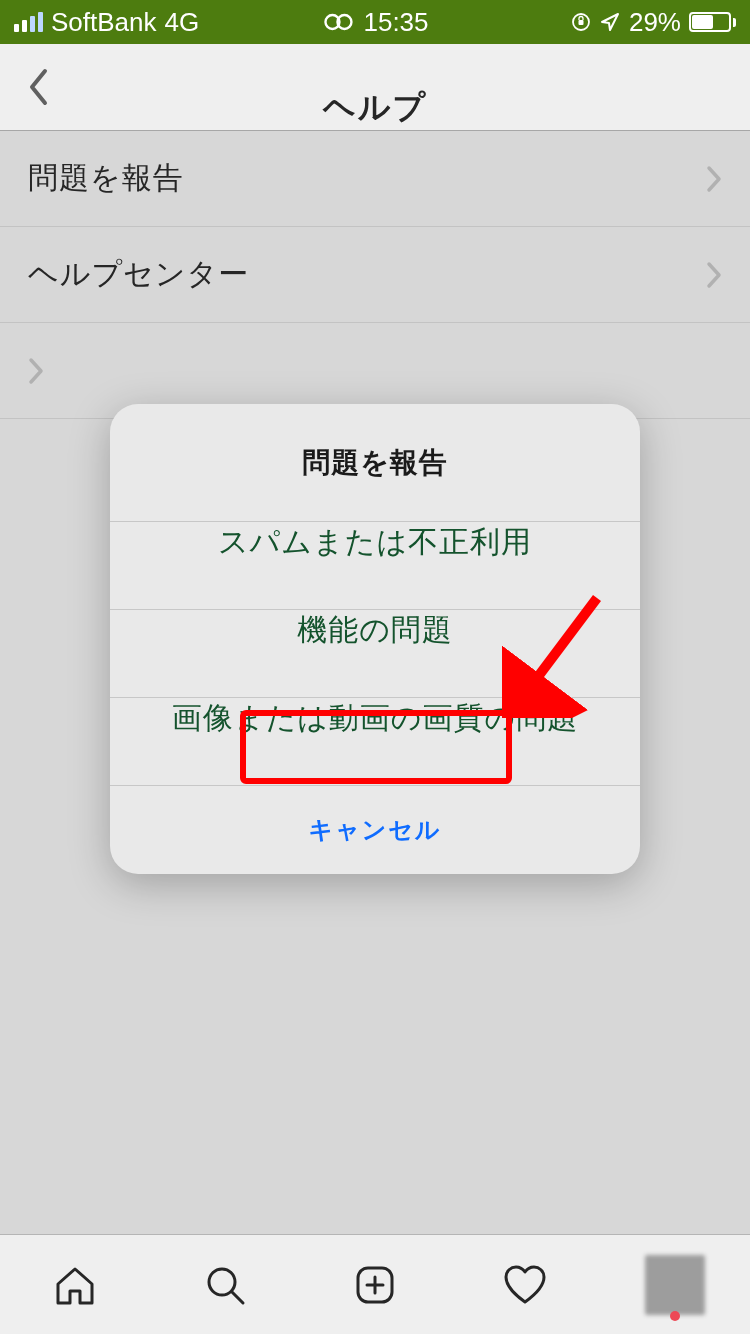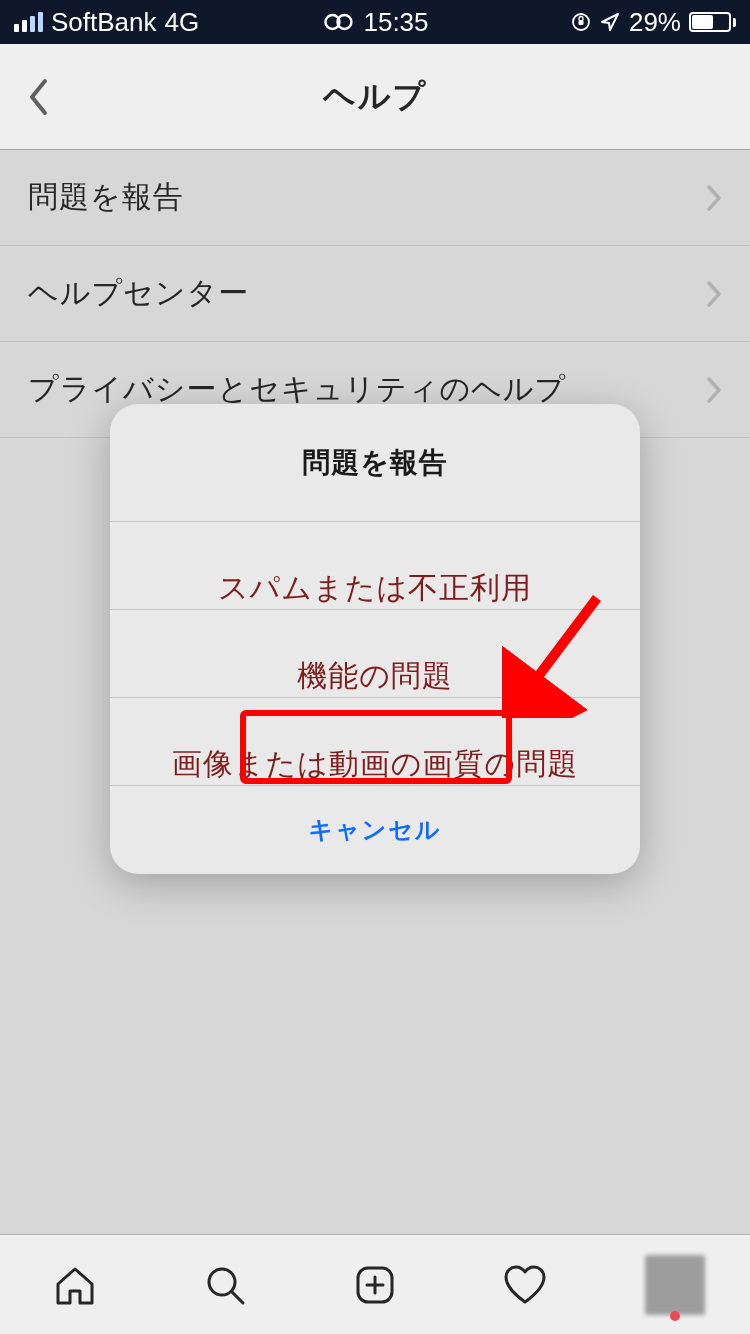--- a/index.html
+++ b/index.html
@@ -2,21 +2,21 @@
 <html><head>
 <meta charset="utf-8">
 <style>
   * { margin: 0; padding: 0; box-sizing: border-box; font-family: -apple-system, "Hiragino Sans", sans-serif; }
   html, body { width: 750px; height: 1334px; overflow: hidden; }
   body { background: #d7d7d7; position: relative; }
 
   
   .status-bar {
     height: 44px;
-    background: #0f172a;
+    background: #4d7c0f;
     color: #fff;
     display: flex;
     align-items: center;
     justify-content: space-between;
     padding: 0 14px;
     font-size: 26px;
     font-weight: 400;
   }
   .status-left, .status-center, .status-right { display: flex; align-items: center; gap: 8px; }
   .status-center { position: absolute; left: 50%; transform: translateX(-50%); display:flex; align-items:center; gap:8px;}
@@ -24,25 +24,25 @@
   .signal span { width:5px; background:#bcd7ff; display:block; border-radius:1px;}
   .signal span.on { background:#fff; }
   .sig1{height:8px}.sig2{height:12px}.sig3{height:16px}.sig4{height:20px}
   .battery { display:flex; align-items:center; }
   .batt-body { width:42px; height:20px; border:2px solid #fff; border-radius:4px; position:relative; }
   .batt-fill { position:absolute; left:1px; top:1px; bottom:1px; width:56%; background:#fff; border-radius:2px;}
   .batt-tip { width:3px; height:9px; background:#fff; margin-left:2px; border-radius:0 2px 2px 0;}
 
   
   .nav-header {
-    height: 106px;
+    height: 87px;
     background: #efefef;
     border-bottom: 1px solid #a7a7a7;
     display: flex;
-    align-items: center;
+    align-items: flex-end;
     justify-content: center;
     position: relative;
   }
   .nav-back {
     position: absolute; left: 18px; top: 50%; transform: translateY(-50%);
     width: 40px; height: 40px; display:flex; align-items:center; justify-content:center;
   }
   .nav-title { font-size: 32px; font-weight: 600; color:#262626; letter-spacing: 2px;}
 
   
@@ -85,23 +85,23 @@
   }
   .sheet-header {
     height: 118px;
     display:flex; align-items:center; justify-content:center;
     font-size: 28px; font-weight:700; color:#1a1a1a;
     border-bottom:1px solid #c7c7c7;
     letter-spacing: 1px;
   }
   .sheet-item {
     height: 88px;
-    display:flex; align-items:flex-end; justify-content:center;
+    display:flex; align-items:flex-start; justify-content:center;
     border-bottom:1px solid #c7c7c7;
-    font-size: 30px; color:#7f1d1d;
+    font-size: 30px; color:#14532d;
     letter-spacing: 1px;
     position:relative;
   }
   .sheet-cancel {
     height: 88px;
     display:flex; align-items:center; justify-content:center;
     font-size: 24px; font-weight:700; color:#0f6cff;
     letter-spacing: 2px;
   }
   .highlight-box {
@@ -171,21 +171,20 @@
         <path d="M3 3 L13 14 L3 25" fill="none" stroke="#b1b1b1" stroke-width="3.5" stroke-linecap="round" stroke-linejoin="round"></path>
       </svg>
   </div>
   <div class="list-row">
     <span class="list-label">ヘルプセンター</span>
     <svg class="chevron" width="16" height="28" viewBox="0 0 16 28">
         <path d="M3 3 L13 14 L3 25" fill="none" stroke="#b1b1b1" stroke-width="3.5" stroke-linecap="round" stroke-linejoin="round"></path>
       </svg>
   </div>
   <div class="list-row">
-    <span class="list-label">プライバシーとセキュリティのヘルプ</span>
     <svg class="chevron" width="16" height="28" viewBox="0 0 16 28">
         <path d="M3 3 L13 14 L3 25" fill="none" stroke="#b1b1b1" stroke-width="3.5" stroke-linecap="round" stroke-linejoin="round"></path>
       </svg>
   </div>
 </div>
 
 <div class="tab-bar">
   <div class="tab-item">
     <svg width="48" height="48" viewBox="0 0 48 48">
         <path d="M7 23 L24 8 L41 23 V42 H29 V30 H19 V42 H7 Z" fill="none" stroke="#262626" stroke-width="3" stroke-linejoin="round"></path>

